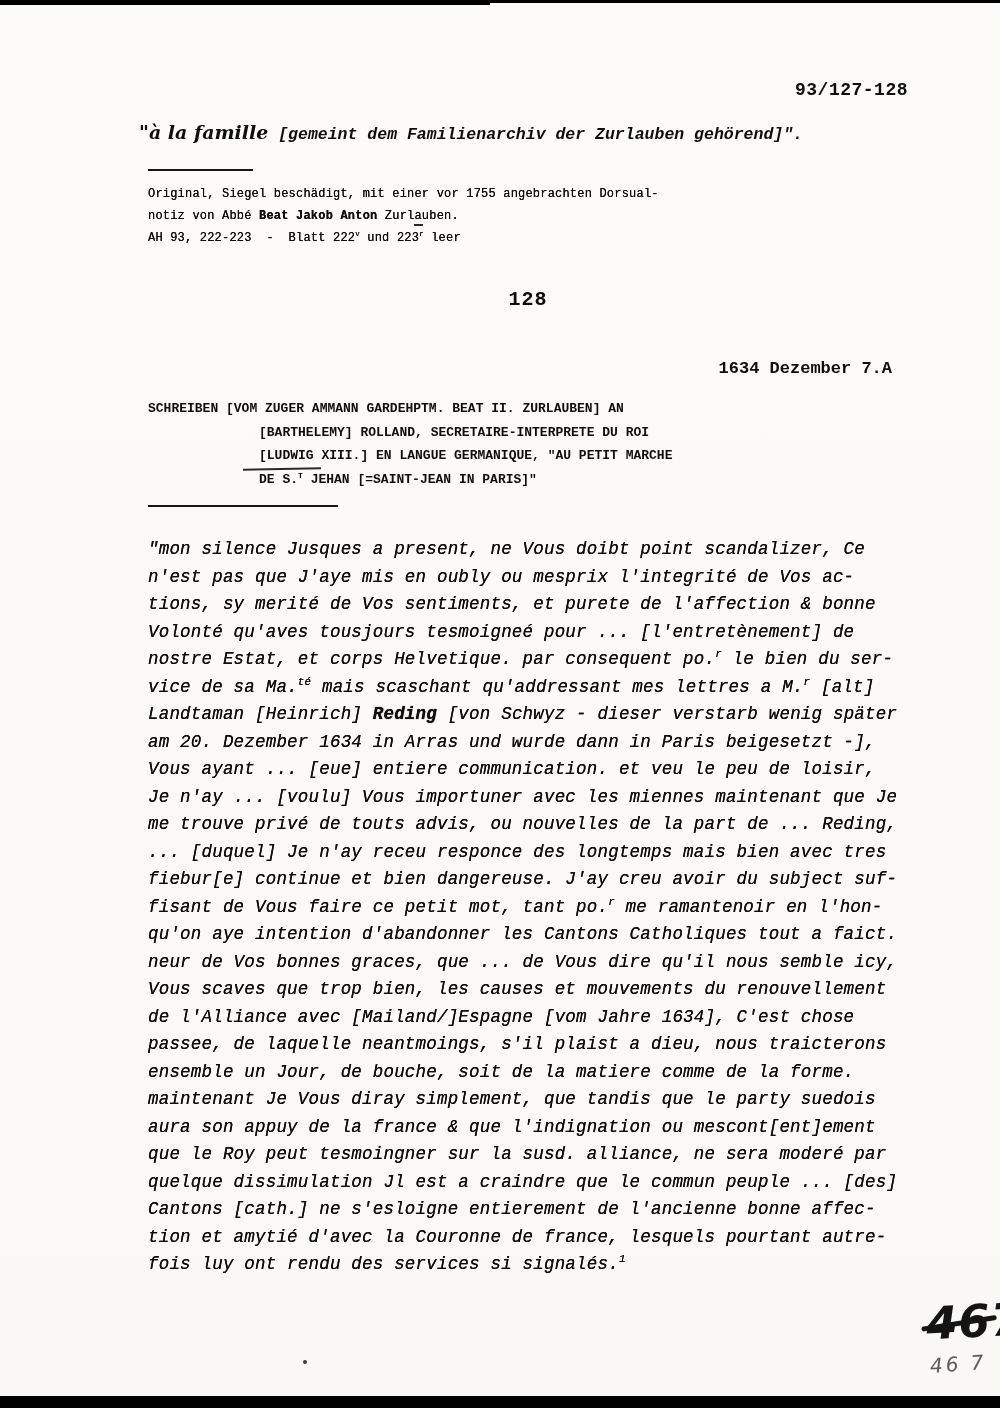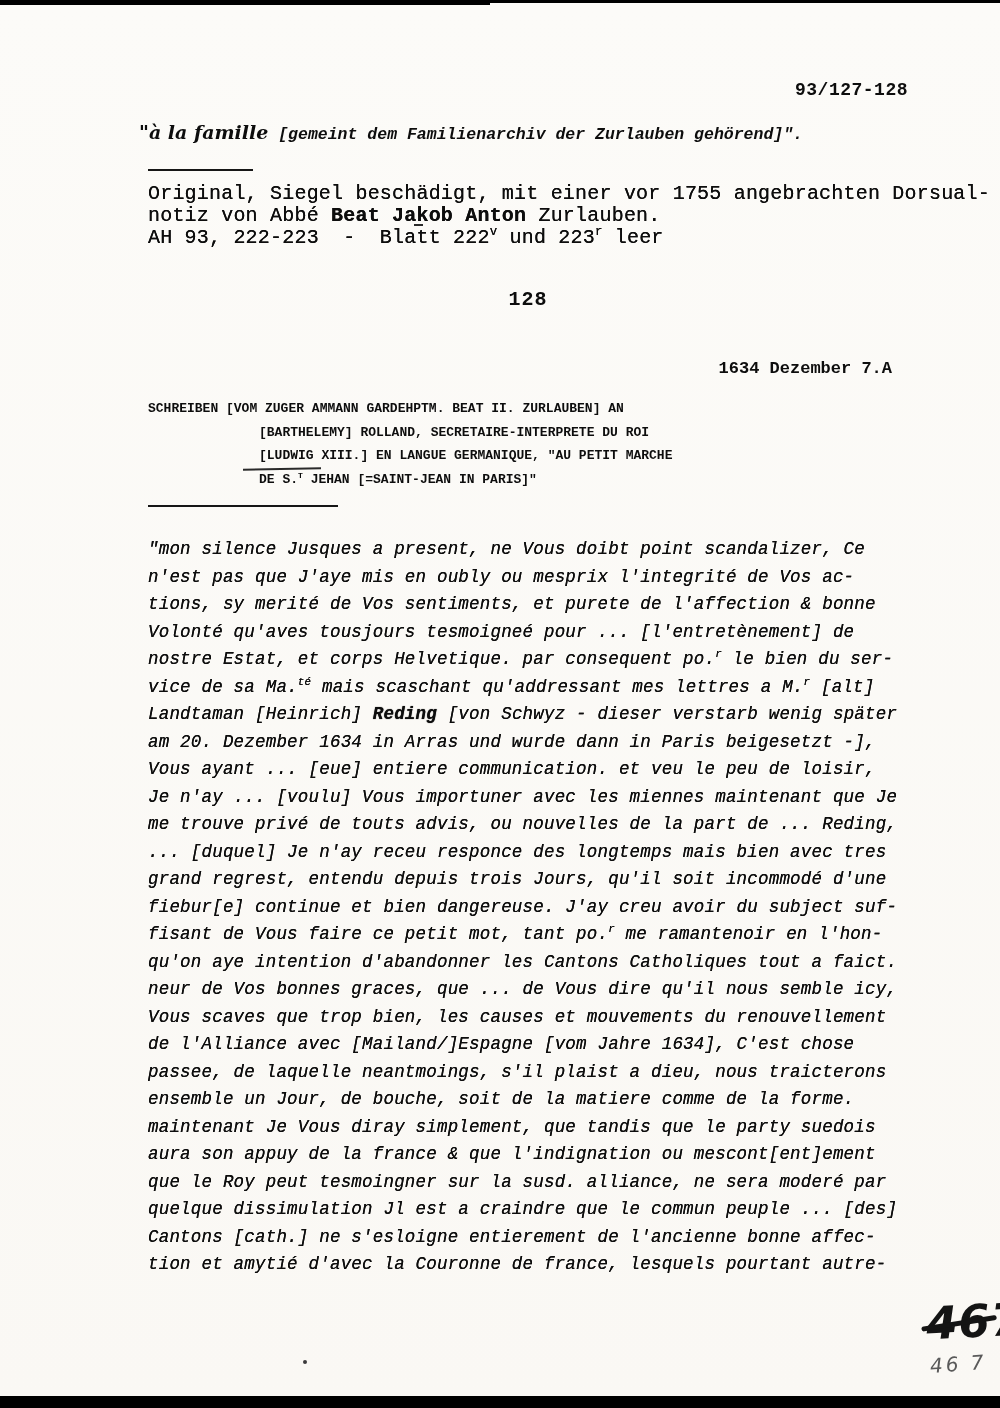--- a/index.html
+++ b/index.html
@@ -34,21 +34,21 @@
     font-family:"Liberation Mono", monospace;
     font-style:italic; font-size:16.5px; font-weight:700;
   }
 
   .rule { position:absolute; background:#161616; height:2px; }
   .rule1 { left:148px; top:169px; width:105px; }
   .rule2 { left:148px; top:505px; width:190px; }
 
   .provenance {
     position:absolute; left:148px; top:183px;
-    font-size:20px; line-height:22px; letter-spacing:0.2px;
+    font-size:12px; line-height:22px; letter-spacing:0.2px;
     text-shadow:0 0 0.4px currentColor;
   }
 
   .entry-number {
     position:absolute; left:148px; top:288px; width:760px;
     text-align:center; font-size:20px; font-weight:700; letter-spacing:1px;
   }
 
   .date-line {
     position:absolute; left:148px; top:359px; width:744px;
@@ -140,35 +140,35 @@
       <div class="tline body-line">tions, sy merité de Vos sentiments, et purete de l'affection &amp; bonne</div>
       <div class="tline body-line">Volonté qu'aves tousjours tesmoigneé pour ... [l'entretènement] de</div>
       <div class="tline body-line">nostre Estat, et corps Helvetique. par consequent po.<sup>r</sup> le bien du ser-</div>
       <div class="tline body-line">vice de sa Ma.<sup>té</sup> mais scaschant qu'addressant mes lettres a M.<sup>r</sup> [alt]</div>
       <div class="tline body-line">Landtaman [Heinrich] <b>Reding</b> [von Schwyz - dieser verstarb wenig später</div>
       <div class="tline body-line">am 20. Dezember 1634 in Arras und wurde dann in Paris beigesetzt -],</div>
       <div class="tline body-line">Vous ayant ... [eue] entiere communication. et veu le peu de loisir,</div>
       <div class="tline body-line">Je n'ay ... [voulu] Vous importuner avec les miennes maintenant que Je</div>
       <div class="tline body-line">me trouve privé de touts advis, ou nouvelles de la part de ... Reding,</div>
       <div class="tline body-line">... [duquel] Je n'ay receu responce des longtemps mais bien avec tres</div>
-      <div class="tline body-line">grand regrest, entendu depuis trois Jours, qu'il soit incommodé d'une</div>
       <div class="tline body-line">fiebur[e] continue et bien dangereuse. J'ay creu avoir du subject suf-</div>
       <div class="tline body-line">fisant de Vous faire ce petit mot, tant po.<sup>r</sup> me ramantenoir en l'hon-</div>
       <div class="tline body-line">qu'on aye intention d'abandonner les Cantons Catholiques tout a faict.</div>
       <div class="tline body-line">neur de Vos bonnes graces, que ... de Vous dire qu'il nous semble icy,</div>
       <div class="tline body-line">Vous scaves que trop bien, les causes et mouvements du renouvellement</div>
       <div class="tline body-line">de l'Alliance avec [Mailand/]Espagne [vom Jahre 1634], C'est chose</div>
       <div class="tline body-line">passee, de laquelle neantmoings, s'il plaist a dieu, nous traicterons</div>
       <div class="tline body-line">ensemble un Jour, de bouche, soit de la matiere comme de la forme.</div>
       <div class="tline body-line">maintenant Je Vous diray simplement, que tandis que le party suedois</div>
       <div class="tline body-line">aura son appuy de la france &amp; que l'indignation ou mescont[ent]ement</div>
       <div class="tline body-line">que le Roy peut tesmoingner sur la susd. alliance, ne sera moderé par</div>
       <div class="tline body-line">quelque dissimulation Jl est a craindre que le commun peuple ... [des]</div>
       <div class="tline body-line">Cantons [cath.] ne s'esloigne entierement de l'ancienne bonne affec-</div>
       <div class="tline body-line">tion et amytié d'avec la Couronne de france, lesquels pourtant autre-</div>
+      <div class="tline body-line">fois luy ont rendu des services si signalés.<sup>1</sup></div>
     </div>
 
   <div class="artifact speck"></div>
 
   <div class="hw-large"><span>467</span><i class="strike"></i></div>
 
   <div class="hw-small">46 7</div>
 
   <div class="scan-bar bottom"></div>
 

